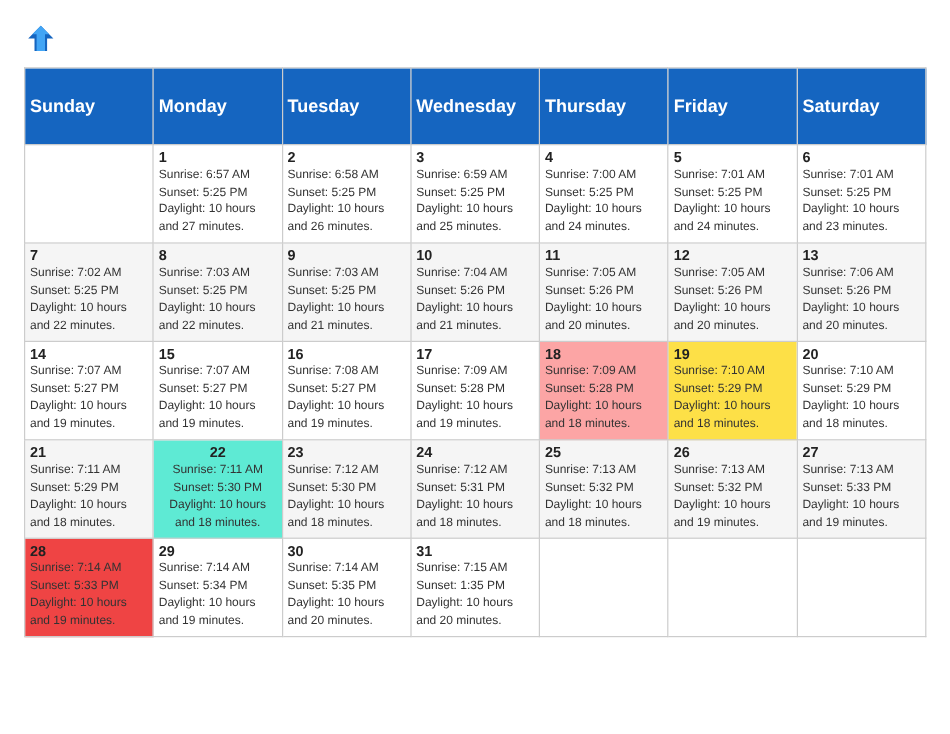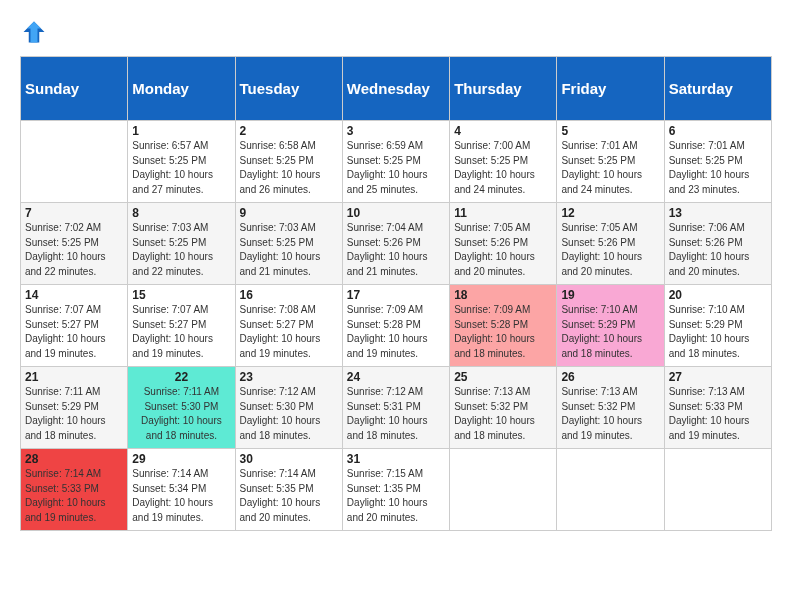--- a/index.html
+++ b/index.html
@@ -256,21 +256,21 @@
 Daylight: 10 hours
 and 19 minutes.</div>
           </td>
           <td style="background: #fca5a5;">
             <span class="day-num">18</span>
             <div class="day-info" style="white-space: pre-line;">Sunrise: 7:09 AM
 Sunset: 5:28 PM
 Daylight: 10 hours
 and 18 minutes.</div>
           </td>
-          <td style="background: #f9a8d4;">
+          <td style="background: #fde047;">
             <span class="day-num">19</span>
             <div class="day-info" style="white-space: pre-line;">Sunrise: 7:10 AM
 Sunset: 5:29 PM
 Daylight: 10 hours
 and 18 minutes.</div>
           </td>
           <td style="background: rgb(255, 255, 255);">
             <span class="day-num">20</span>
             <div class="day-info" style="white-space: pre-line;">Sunrise: 7:10 AM
 Sunset: 5:29 PM

